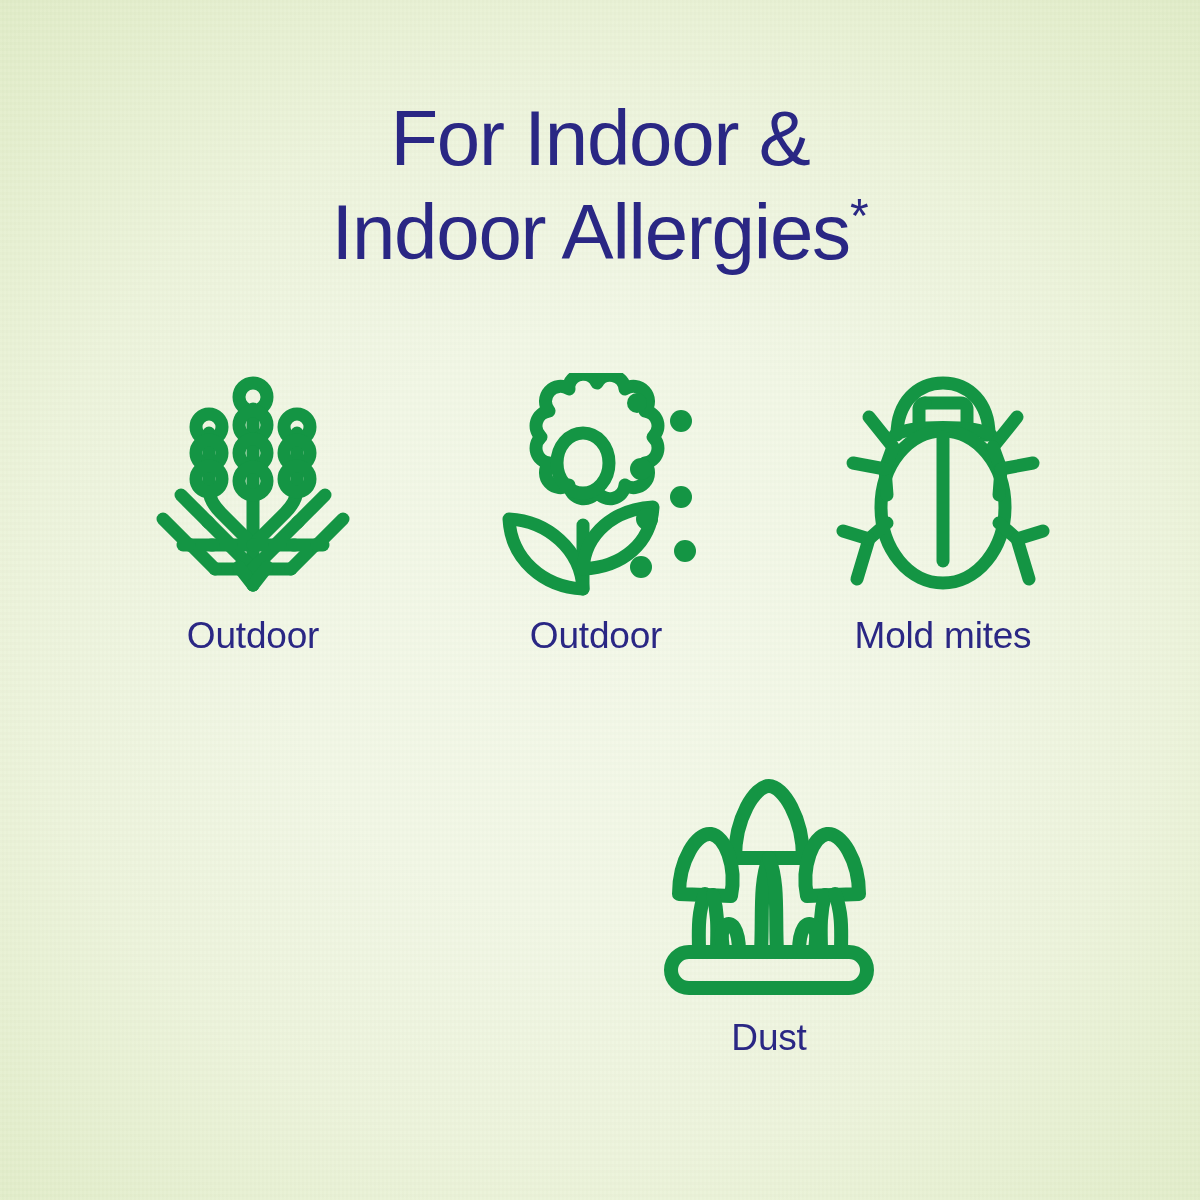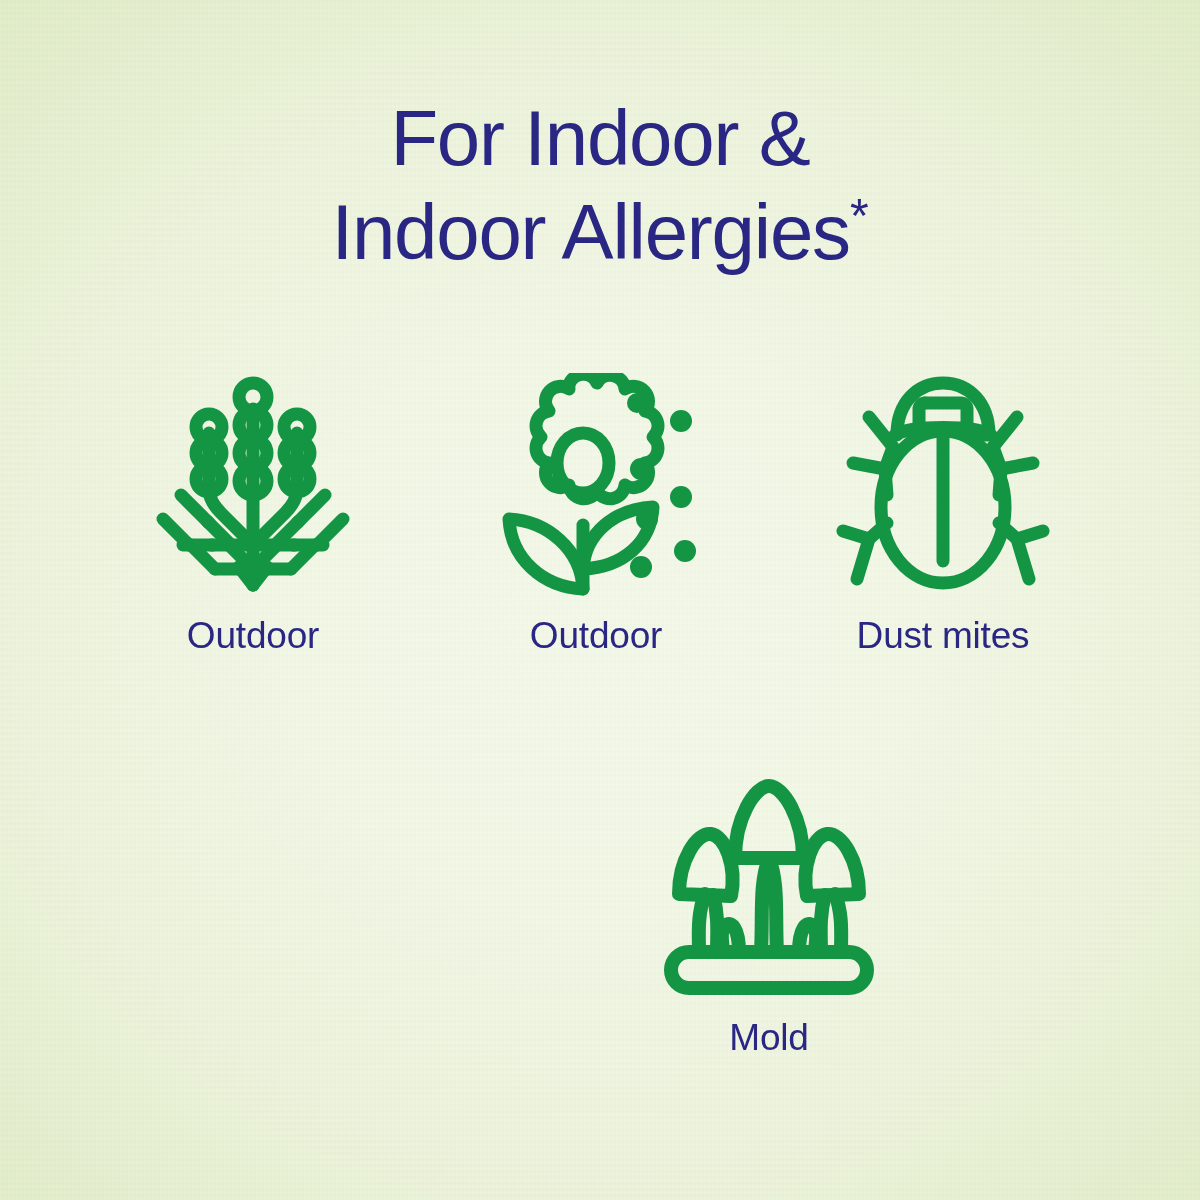--- a/index.html
+++ b/index.html
@@ -229,21 +229,21 @@
           <path d="M52 150 L34 166 L22 206"></path>
           <path d="M34 166 L8 158"></path>
 
           <path d="M158 74 L182 44"></path>
           <path d="M158 74 L166 96 L164 122"></path>
           <path d="M166 96 L198 90"></path>
           <path d="M164 150 L182 166 L194 206"></path>
           <path d="M182 166 L208 158"></path>
         </svg>
       </div>
-      <div class="label">Dust mites</div>
+      <div class="label">Mold mites</div>
     </div>
 
 
     <div class="cell cell-mold">
       <div class="icon-wrap">
         <svg width="212" height="222" viewBox="0 0 212 222" fill="none" stroke="#149544" stroke-width="14" stroke-linecap="round" stroke-linejoin="round">
 
           <path d="M72 82 C72 42 92 10 106 10 C120 10 140 42 140 82 Z"></path>
 
           <path d="M106 82 C96 108 100 140 98 176"></path>
@@ -258,17 +258,17 @@
 
           <path d="M162 119 C156 140 158 160 158 176"></path>
           <path d="M172 118 C180 138 178 160 178 176"></path>
 
           <path d="M76 176 C76 152 68 144 62 150 C56 156 60 168 60 176"></path>
           <path d="M136 176 C136 152 144 144 150 150 C156 156 152 168 152 176"></path>
 
           <rect x="8" y="176" width="196" height="36" rx="18"></rect>
         </svg>
       </div>
-      <div class="label">Mold</div>
+      <div class="label">Dust</div>
     </div>
 
   </div>
 </div>
 
 </body></html>

